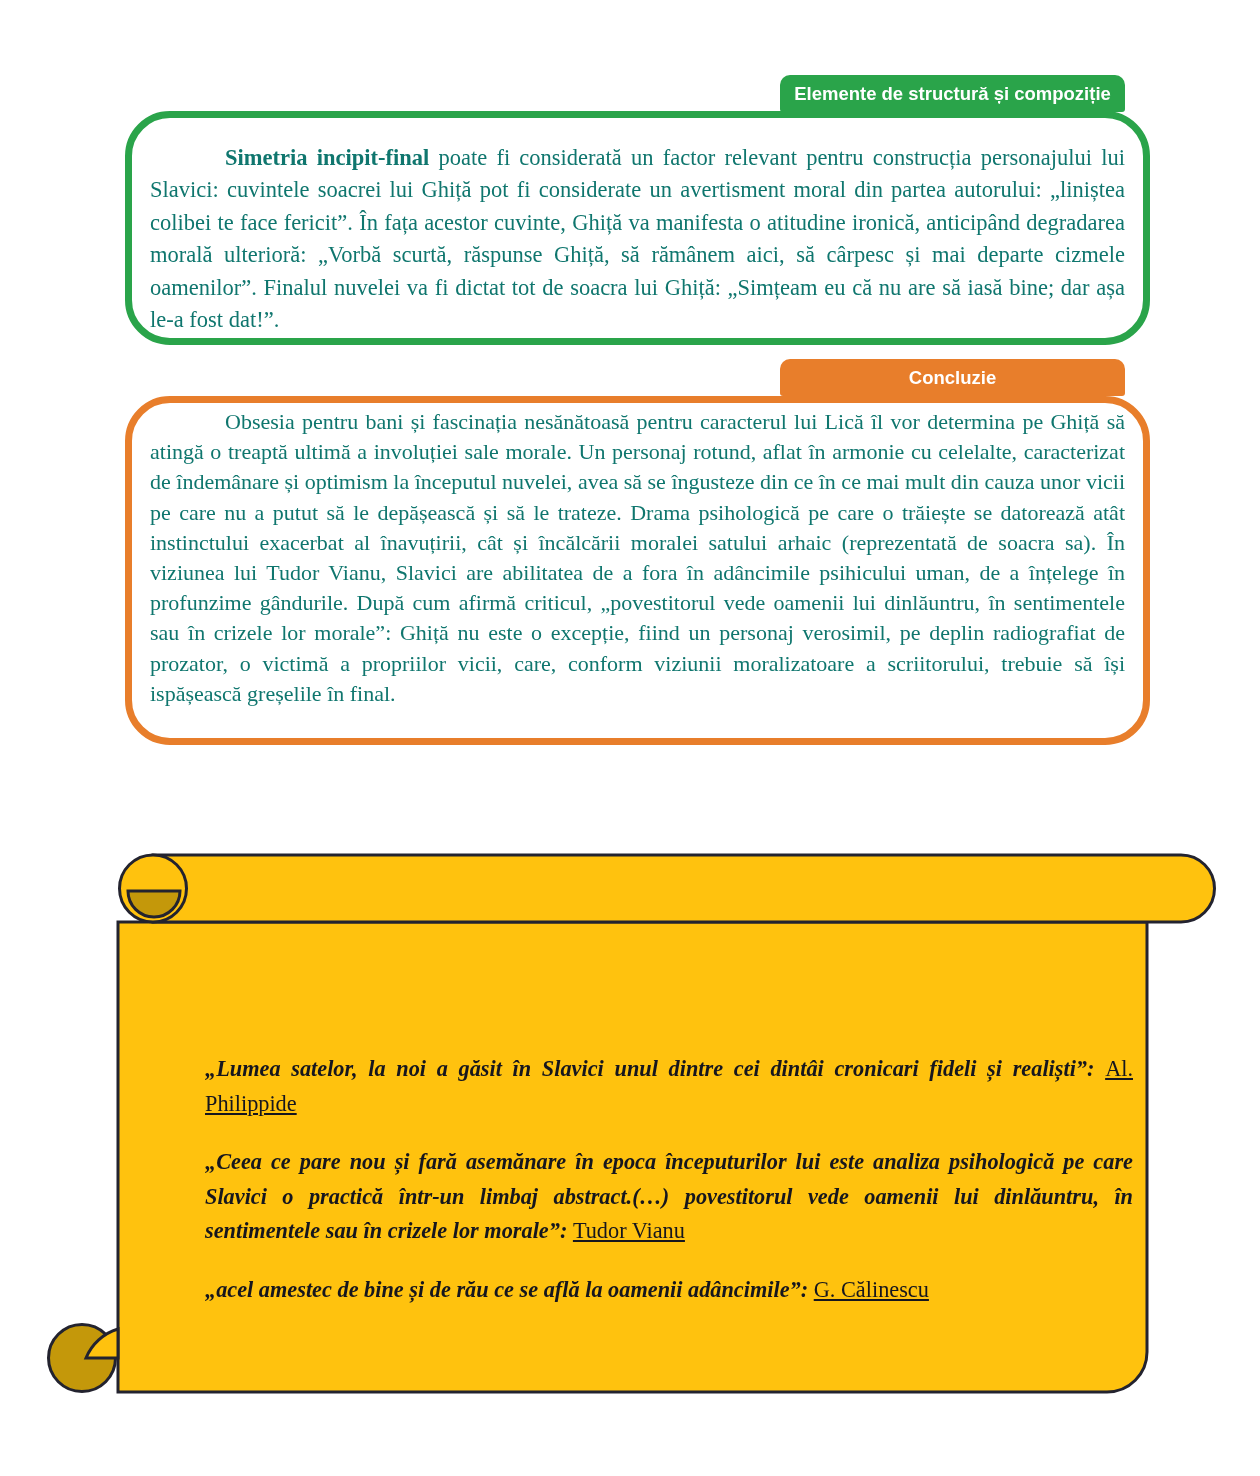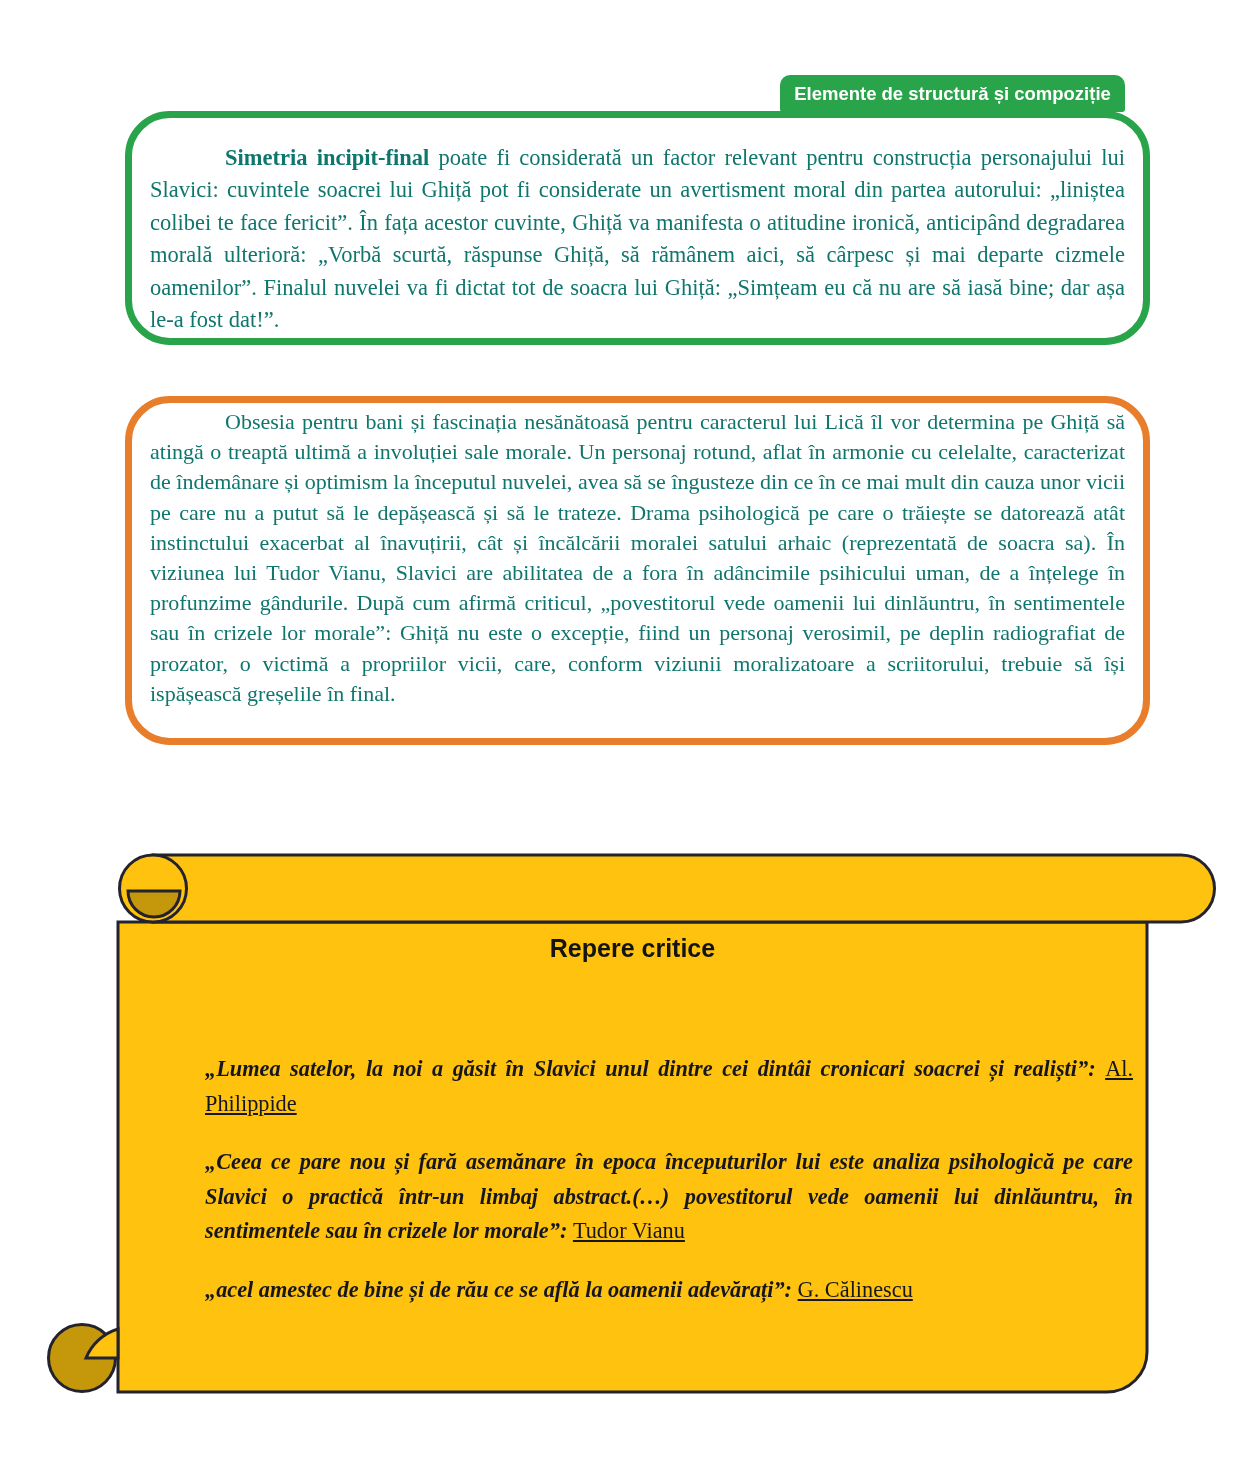--- a/index.html
+++ b/index.html
@@ -51,38 +51,40 @@
 
 <div class="page">
 
   <div class="tab tab-green">
     <span>Elemente de structură și compoziție</span>
   </div>
   <div class="box box-green">
     <p><span class="lead-bold">Simetria incipit-final</span><span> poate fi considerată un factor relevant pentru construcția personajului lui Slavici: cuvintele soacrei lui Ghiță pot fi considerate un avertisment moral din partea autorului: „liniștea colibei te face fericit”. În fața acestor cuvinte, Ghiță va manifesta o atitudine ironică, anticipând degradarea morală ulterioră: „Vorbă scurtă, răspunse Ghiță, să rămânem aici, să cârpesc și mai departe cizmele oamenilor”. Finalul nuvelei va fi dictat tot de soacra lui Ghiță: „Simțeam eu că nu are să iasă bine; dar așa le-a fost dat!”.</span></p>
   </div>
 
+  <div class="tab tab-orange">
+    <span>Concluzie</span>
+  </div>
   <div class="box box-orange">
     <p>Obsesia pentru bani și fascinația nesănătoasă pentru caracterul lui Lică îl vor determina pe Ghiță să atingă o treaptă ultimă a involuției sale morale. Un personaj rotund, aflat în armonie cu celelalte, caracterizat de îndemânare și optimism la începutul nuvelei, avea să se îngusteze din ce în ce mai mult din cauza unor vicii pe care nu a putut să le depășească și să le trateze. Drama psihologică pe care o trăiește se datorează atât instinctului exacerbat al înavuțirii, cât și încălcării moralei satului arhaic (reprezentată de soacra sa). În viziunea lui Tudor Vianu, Slavici are abilitatea de a fora în adâncimile psihicului uman, de a înțelege în profunzime gândurile. După cum afirmă criticul, „povestitorul vede oamenii lui dinlăuntru, în sentimentele sau în crizele lor morale”: Ghiță nu este o excepție, fiind un personaj verosimil, pe deplin radiografiat de prozator, o victimă a propriilor vicii, care, conform viziunii moralizatoare a scriitorului, trebuie să își ispășească greșelile în final.</p>
   </div>
 
   <svg class="scroll-svg" width="1260" height="600" viewBox="0 850 1260 600">
 
     <path d="M118,922 H1147 V1352 A40,40 0 0 1 1107,1392 H118 Z" fill="#ffc20e" stroke="#23232f" stroke-width="3"></path>
 
     <path d="M153,855 H1181 A33.5,33.5 0 0 1 1181,922 H153 Z" fill="#ffc20e" stroke="#23232f" stroke-width="3"></path>
 
     <circle cx="153" cy="888.5" r="33.5" fill="#ffc20e" stroke="#23232f" stroke-width="3"></circle>
     <path d="M128,891 A26,26 0 0 0 180,891 Z" fill="#c4980a" stroke="#23232f" stroke-width="3"></path>
 
     <circle cx="82" cy="1358" r="33.5" fill="#c4980a" stroke="#23232f" stroke-width="3"></circle>
     <path d="M118,1329 A50,50 0 0 0 86,1358 L118,1358 Z" fill="#ffc20e" stroke="#23232f" stroke-width="3"></path>
   </svg>
 
-  <div class="scroll-title">Repere critice</div>
 
   <div class="quotes">
-    <p class="quote"><span class="qtext">„Lumea satelor, la noi a găsit în Slavici unul dintre cei dintâi cronicari soacrei și realiști”: </span><a class="qauthor">Al. Philippide</a></p>
+    <p class="quote"><span class="qtext">„Lumea satelor, la noi a găsit în Slavici unul dintre cei dintâi cronicari fideli și realiști”: </span><a class="qauthor">Al. Philippide</a></p>
     <p class="quote"><span class="qtext">„Ceea ce pare nou și fară asemănare în epoca începuturilor lui este analiza psihologică pe care Slavici o practică într-un limbaj abstract.(…) povestitorul vede oamenii lui dinlăuntru, în sentimentele sau în crizele lor morale”: </span><a class="qauthor">Tudor Vianu</a></p>
-    <p class="quote"><span class="qtext">„acel amestec de bine și de rău ce se află la oamenii adevărați”: </span><a class="qauthor">G. Călinescu</a></p>
+    <p class="quote"><span class="qtext">„acel amestec de bine și de rău ce se află la oamenii adâncimile”: </span><a class="qauthor">G. Călinescu</a></p>
   </div>
 
 </div>
 
 </body></html>

